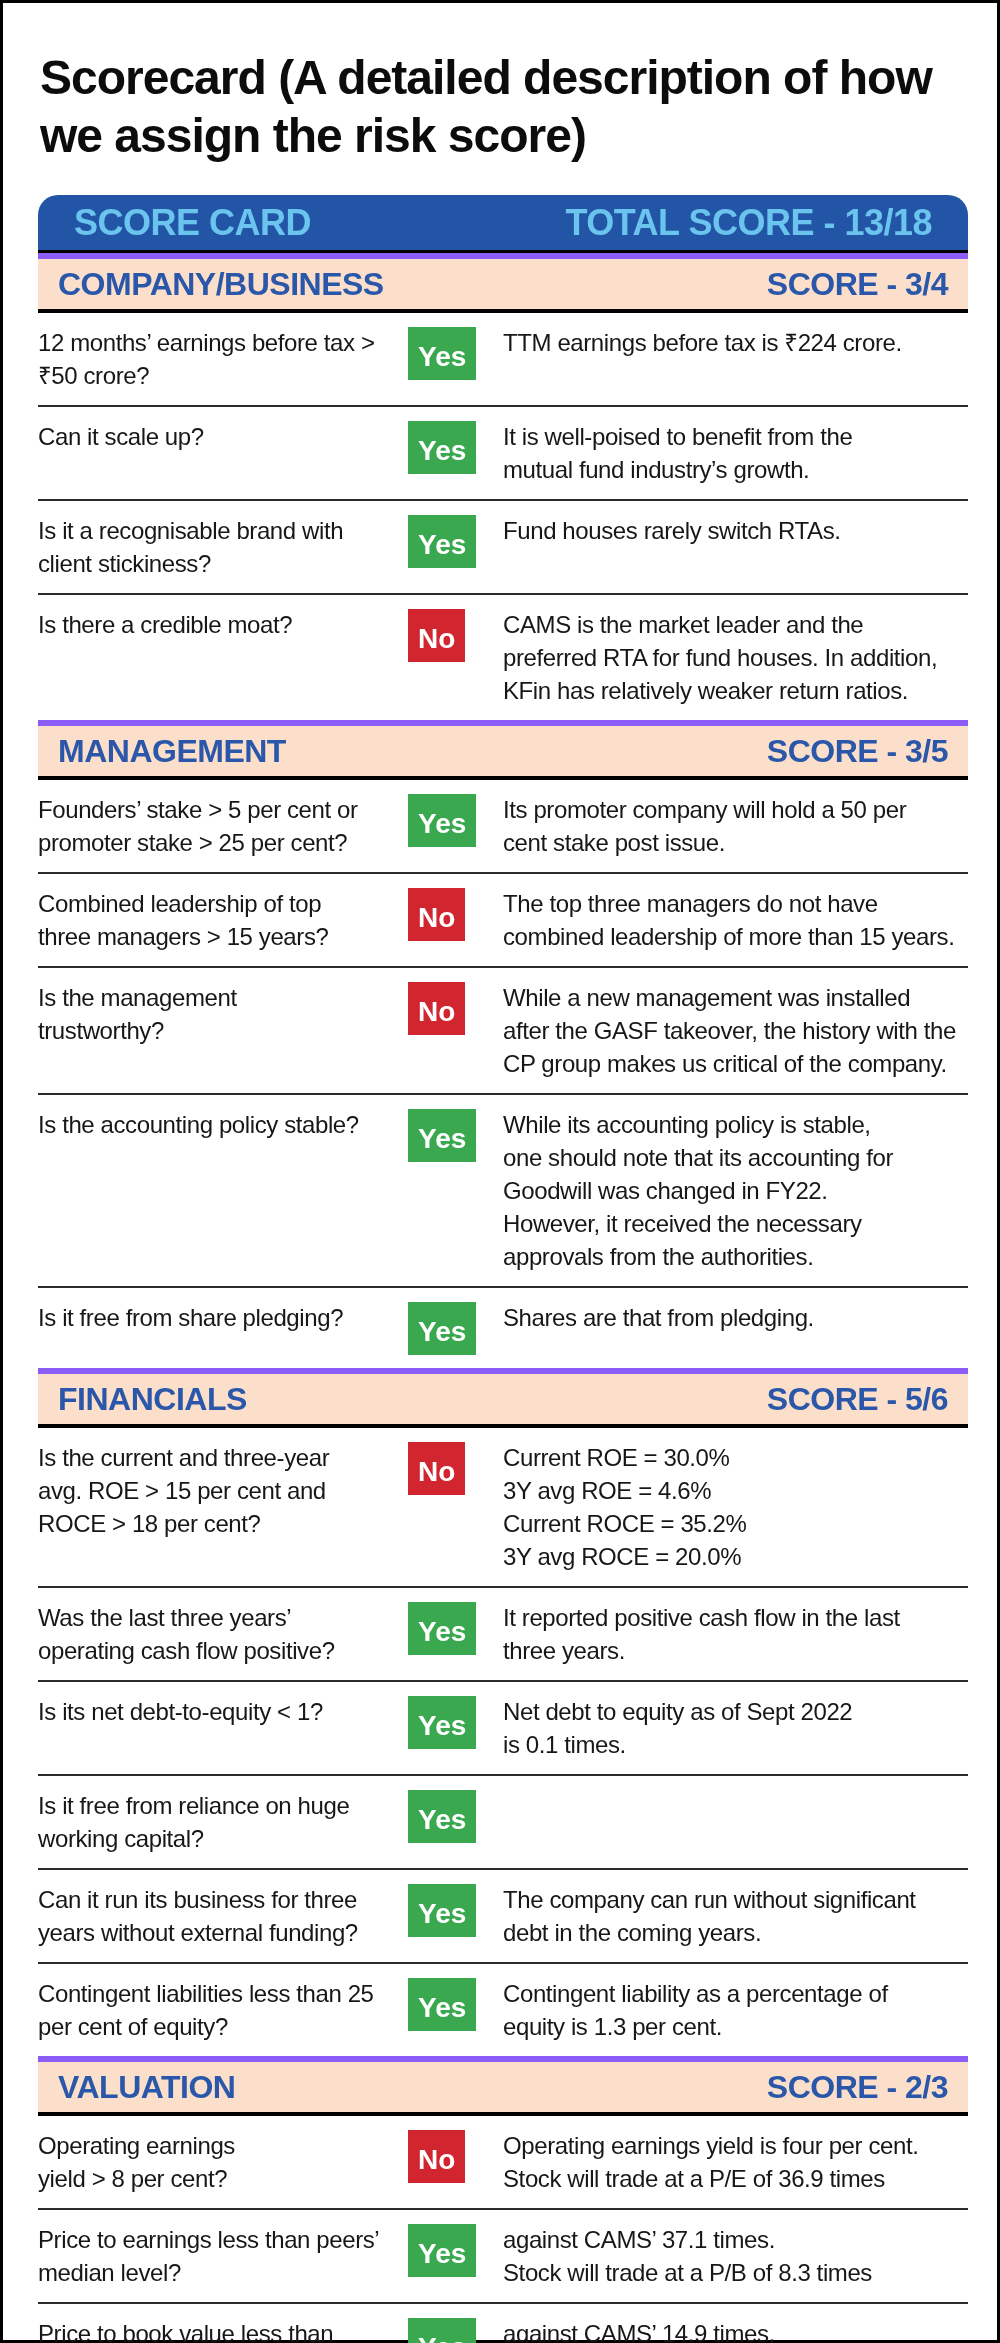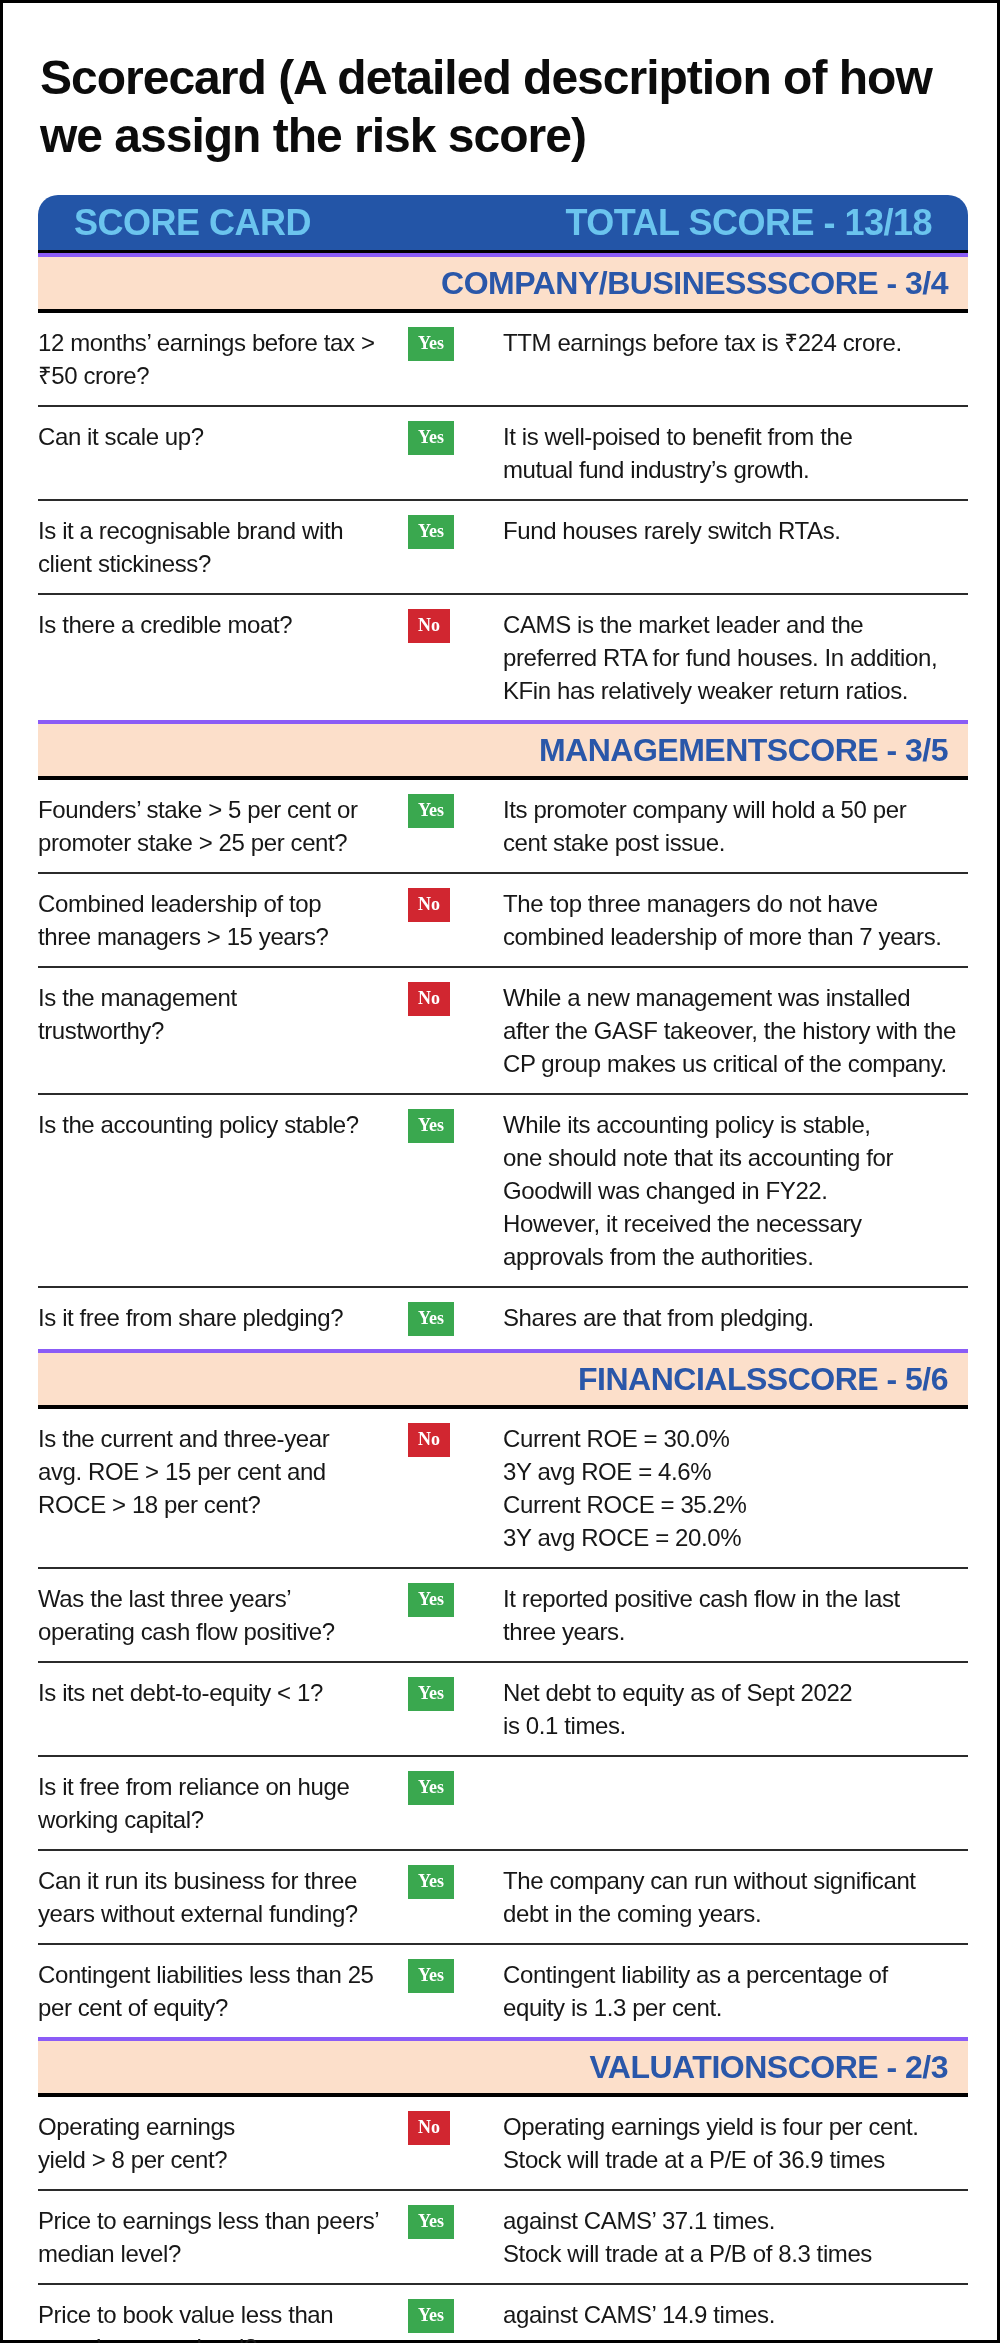--- a/index.html
+++ b/index.html
@@ -31,24 +31,24 @@
     display: flex; align-items: center; justify-content: space-between;
     padding: 0 36px;
     border-bottom: 3px solid #000;
   }
   .card-header span {
     color: var(--header-text);
     font-size: 36px; font-weight: bold; letter-spacing: -0.5px;
   }
   .section-bar {
     background: var(--section-bg);
-    border-top: 4px solid #8b5cf6;
+    border-top: 6px solid #8b5cf6;
     border-bottom: 4px solid #000;
     height: 60px;
-    display: flex; align-items: center; justify-content: flex-end;
+    display: flex; align-items: center; justify-content: space-between;
     padding: 0 20px;
   }
   .section-bar span {
     color: var(--section-text);
     font-size: 32px; font-weight: bold; letter-spacing: -0.5px;
   }
   .rows { width: 100%; }
   .row {
     display: grid;
     grid-template-columns: 370px 95px 1fr;
@@ -58,23 +58,23 @@
   .row + .row { border-top: 2px solid #2b2b2b; }
   .q, .d {
     font-size: 24px; line-height: 33px; letter-spacing: -0.4px;
     white-space: pre-line;
     padding-top: 4px;
   }
   .badge-cell { padding-top: 5px; }
   .badge {
     display: inline-block;
     color: #ffffff;
-    font-size: 18px; font-weight: bold; line-height: 1;
-    padding: 7px 10px 9px 10px;
-    min-width: 38px; text-align: center; font-family: Liberation Serif, serif;
+    font-size: 28px; font-weight: bold; line-height: 1;
+    padding: 16px 10px 9px 10px;
+    min-width: 38px; text-align: center;
   }
   .badge.yes { background: var(--yes); }
   .badge.no  { background: var(--no); }
 </style>
 </head>
 <body style="--header-bg: #2355a7; --header-text: #6bc4ee; --section-bg: #fcdfca; --section-text: #2a57a9; --yes: #3aa84f; --no: #d12630;">
 
 <div class="frame">
   <h1 class="page-title">Scorecard (A detailed description of how we assign the risk score)</h1>
 
@@ -146,21 +146,21 @@
 cent stake post issue.</div>
   </div>
 
   <div class="row">
     <div class="q">Combined leadership of top
 three managers &gt; 15 years?</div>
     <div class="badge-cell">
       <span class="badge no">No</span>
     </div>
     <div class="d">The top three managers do not have
-combined leadership of more than 7 years.</div>
+combined leadership of more than 15 years.</div>
   </div>
 
   <div class="row">
     <div class="q">Is the management
 trustworthy?</div>
     <div class="badge-cell">
       <span class="badge no">No</span>
     </div>
     <div class="d">While a new management was installed
 after the GASF takeover, the history with the

